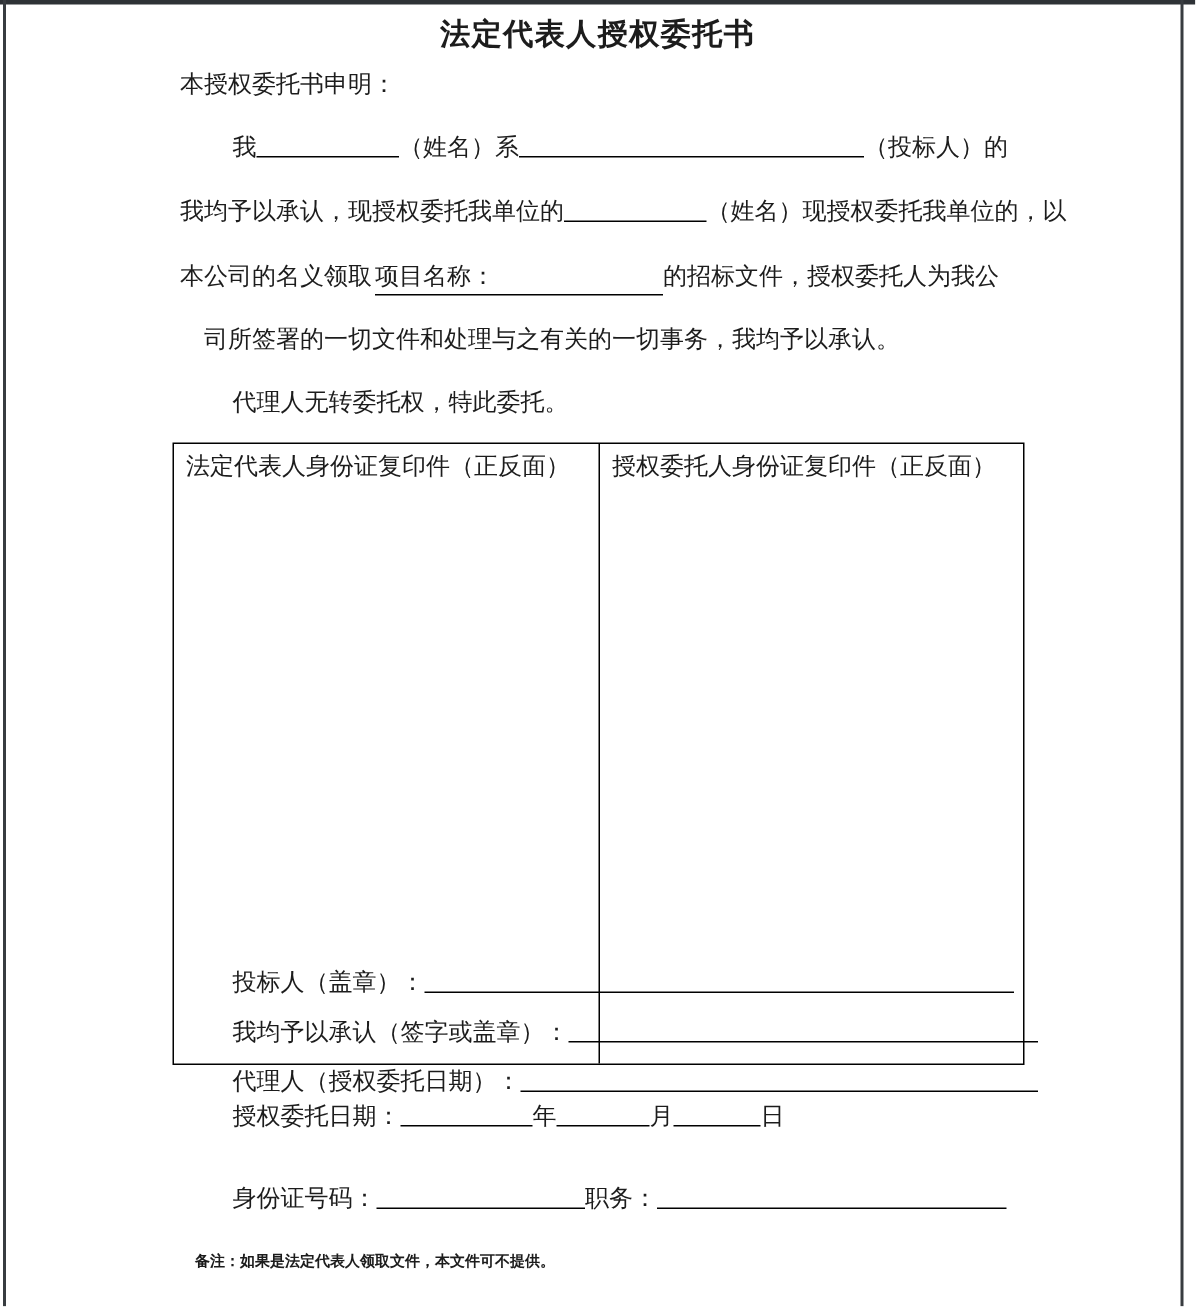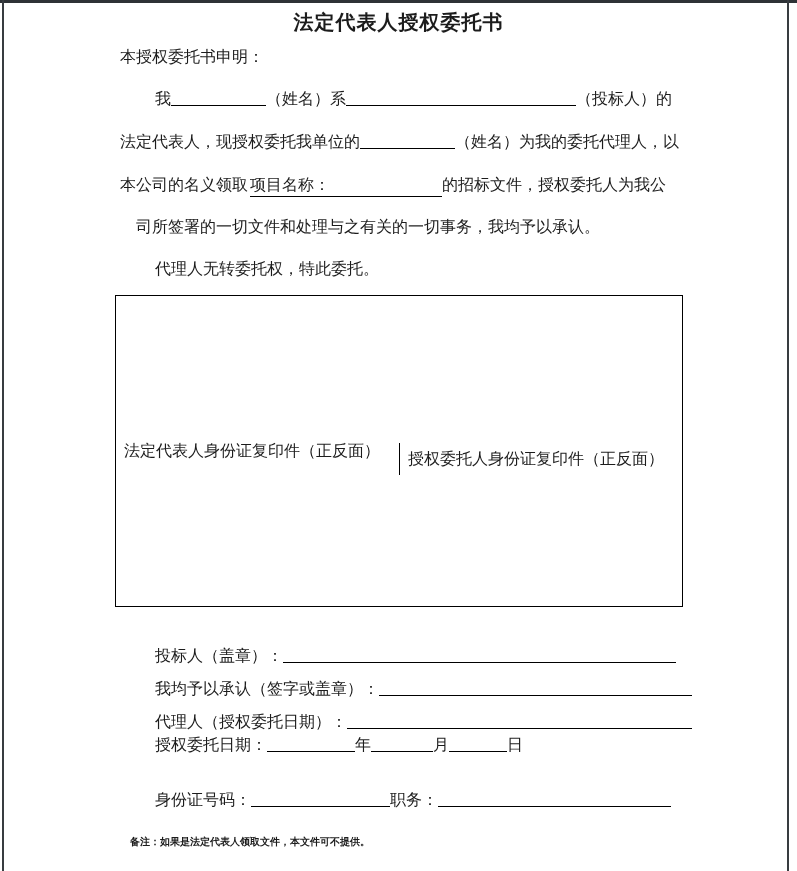--- a/index.html
+++ b/index.html
@@ -19,27 +19,27 @@
   .line { position:absolute; white-space:nowrap; line-height:22px; }
 
   .blank {
     display:inline-block; border-bottom:1px solid #000;
     position:relative; top:2px;
   }
   .ubox { display:inline-block; border-bottom:1px solid #000; margin-left:2px; }
   .ubox .inner-gap { display:inline-block; }
 
   .idtable {
-    position:absolute; left:115px; top:295px; width:568px; height:312px;
-    border:1px solid #000; display:flex; box-sizing:border-box;align-items:center;
+    position:absolute; left:115px; top:295px; width:568px; height:415px;
+    border:1px solid #000; display:flex; box-sizing:border-box;
   }
   .idtable .cell {
     width:50%; box-sizing:border-box; padding:5px 8px; font-size:16px; line-height:22px;
   }
-  .idtable .cell + .cell { border-left:1px solid #000;margin-top:16px; }
+  .idtable .cell + .cell { border-left:1px solid #000; }
 
   .note { font-weight:bold; font-size:10px; }
 </style>
 </head>
 <body>
 
 <div class="page">
   <div class="frame-top"></div>
   <div class="frame-left"></div>
   <div class="frame-right"></div>
@@ -48,21 +48,21 @@
 
   <div class="line" style="left:120px; top:46px;">
     <span>本授权委托书申明：</span>
   </div>
 
   <div class="line" style="left:155px; top:88px;">
     <span>我</span><span class="blank" style="width:95px;"></span><span>（姓名）系</span><span class="blank" style="width:230px;"></span><span>（投标人）的</span>
   </div>
 
   <div class="line" style="left:120px; top:131px;">
-    <span>法定代表人，现授权委托我单位的</span><span class="blank" style="width:95px;"></span><span>（姓名）为我的委托代理人，以</span>
+    <span>我均予以承认，现授权委托我单位的</span><span class="blank" style="width:95px;"></span><span>（姓名）现授权委托我单位的，以</span>
   </div>
 
   <div class="line" style="left:120px; top:174px;">
     <span>本公司的名义领取</span><span class="ubox"><span>项目名称：</span><span class="inner-gap" style="width:112px;"></span></span><span>的招标文件，授权委托人为我公</span>
   </div>
 
   <div class="line" style="left:120px; top:216px;margin-left:16px;">
     <span>司所签署的一切文件和处理与之有关的一切事务，我均予以承认。</span>
   </div>
 

